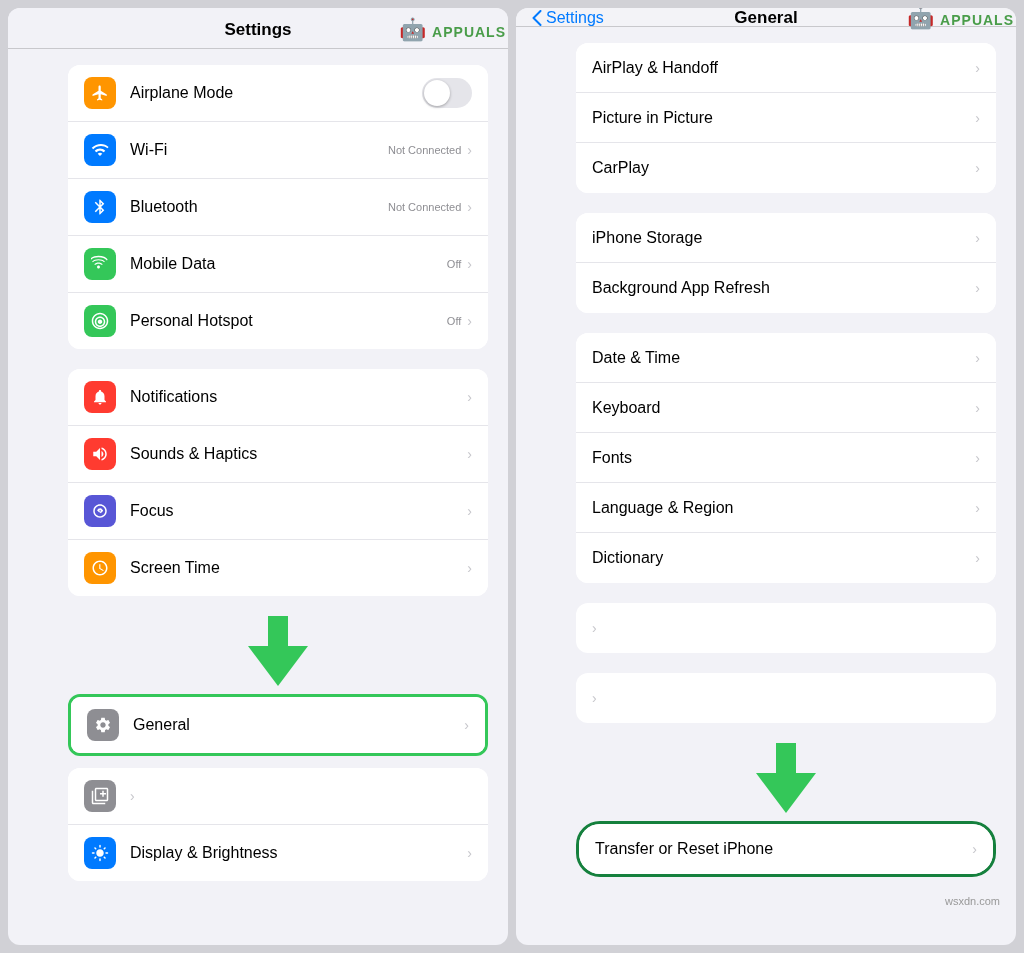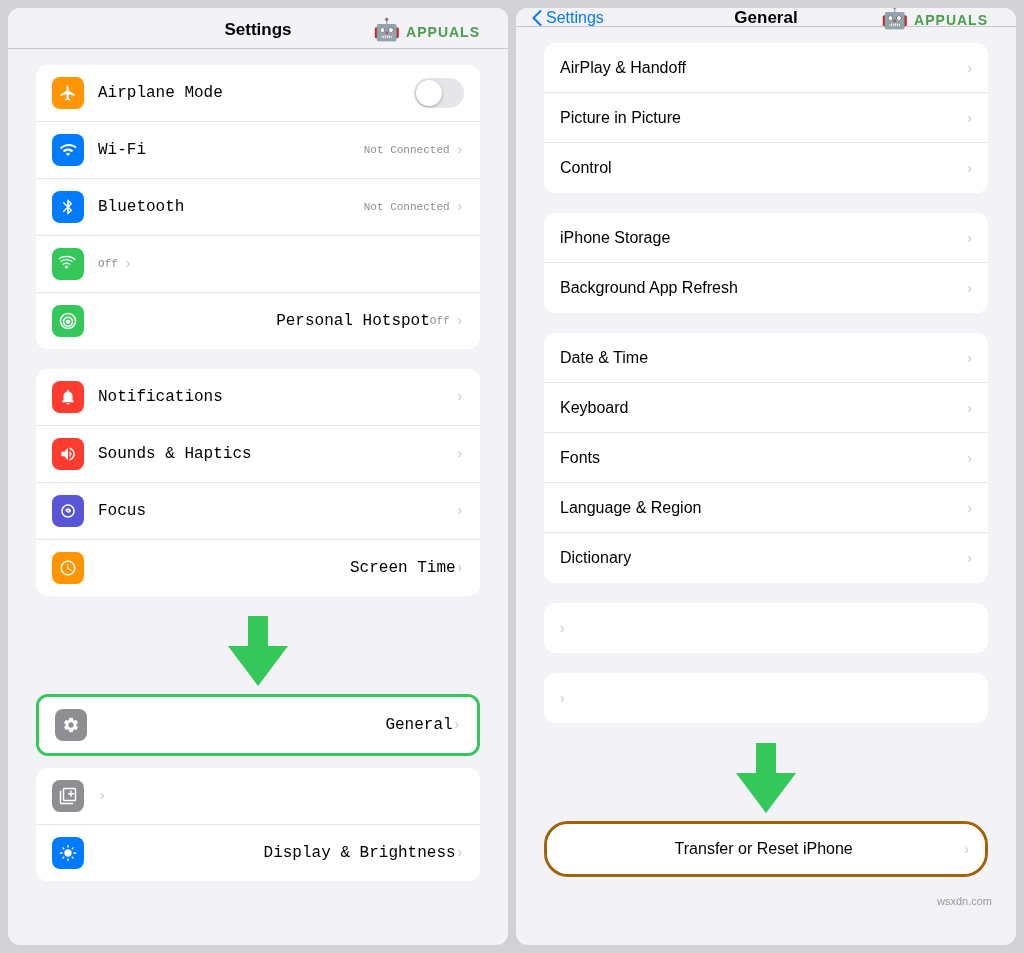--- a/index.html
+++ b/index.html
@@ -49,54 +49,53 @@
       gap: 4px;
     }
 
     .nav-bar-back svg {
       width: 10px;
       height: 16px;
     }
 
     .appuals-logo {
       position: absolute;
-      right: 28px;
+      right: 2px;
       font-size: 14px;
       font-weight: 700;
       color: #4a9d4a;
       letter-spacing: 1px;
     }
 
     .scroll-area {
       flex: 1;
       overflow-y: auto;
-      padding: 16px 12px;
+      padding: 16px 4px;
+      margin-left: 40px;
     }
 
     .settings-group {
       background: #fff;
       border-radius: 12px;
       margin: 0 16px 20px;
       overflow: hidden;
     }
 
     .settings-row {
       display: flex;
       align-items: center;
       padding: 12px 16px;
       border-bottom: 1px solid #e5e5ea;
       min-height: 48px;
       position: relative;
       background: #fff;
-      font-family: Liberation Mono, monospace;
     }
 
     .settings-row:last-child {
       border-bottom: none;
-      text-align: right;
     }
 
     .row-icon {
       width: 32px;
       height: 32px;
       border-radius: 8px;
       margin-right: 14px;
       display: flex;
       align-items: center;
       justify-content: center;
@@ -258,20 +257,21 @@
         <span class="row-value">Not Connected</span>
         <span class="row-chevron">›</span>
       </div>
 
       <div class="settings-row">
         <div class="row-icon icon-mobile">
           <svg width="18" height="18" viewBox="0 0 24 24" fill="white">
               <path d="M1.5 8.5l1.09 1.09C4.23 7.95 6.98 7 10 7s5.77.95 7.41 2.59L18.5 8.5C16.54 6.54 13.4 5.5 10 5.5S3.46 6.54 1.5 8.5zM10 1C5.03 1 .53 2.93-2.26 6.26l1.09 1.09C1.4 4.49 5.44 3 10 3s8.6 1.49 11.17 4.35l1.09-1.09C20.47 2.93 15.97 1 10 1zm0 9c-2.21 0-4.2.9-5.65 2.35L5.44 13.44C6.57 12.32 8.2 11.5 10 11.5s3.43.82 4.56 1.94l1.09-1.09C14.2 10.9 12.21 10 10 10zm0 4c-1.1 0-2 .9-2 2s.9 2 2 2 2-.9 2-2-.9-2-2-2z"></path>
             </svg>
         </div>
+        <span class="row-label">Mobile Data</span>
         <span class="row-value">Off</span>
         <span class="row-chevron">›</span>
       </div>
 
       <div class="settings-row">
         <div class="row-icon icon-hotspot">
           <svg width="18" height="18" viewBox="0 0 24 24" fill="white">
               <path d="M12 6c-3.87 0-7 3.13-7 7s3.13 7 7 7 7-3.13 7-7-3.13-7-7-7zm0 12c-2.76 0-5-2.24-5-5s2.24-5 5-5 5 2.24 5 5-2.24 5-5 5zm0-8c-1.66 0-3 1.34-3 3s1.34 3 3 3 3-1.34 3-3-1.34-3-3-3zM12 1C5.92 1 1 5.92 1 12s4.92 11 11 11 11-4.92 11-11S18.08 1 12 1zm0 20c-4.97 0-9-4.03-9-9s4.03-9 9-9 9 4.03 9 9-4.03 9-9 9z"></path>
             </svg>
         </div>
@@ -388,21 +388,21 @@
     <div class="settings-group">
       <div class="settings-row-simple">
         <span class="row-label-simple">AirPlay &amp; Handoff</span>
         <span class="row-chevron">›</span>
       </div>
       <div class="settings-row-simple">
         <span class="row-label-simple">Picture in Picture</span>
         <span class="row-chevron">›</span>
       </div>
       <div class="settings-row-simple" style="border-bottom:none;">
-        <span class="row-label-simple">Control</span>
+        <span class="row-label-simple">CarPlay</span>
         <span class="row-chevron">›</span>
       </div>
     </div>
 
     <div class="settings-group">
       <div class="settings-row-simple">
         <span class="row-label-simple">iPhone Storage</span>
         <span class="row-chevron">›</span>
       </div>
       <div class="settings-row-simple" style="border-bottom:none;">
@@ -445,21 +445,21 @@
         <span class="row-chevron">›</span>
       </div>
     </div>
 
     <div class="arrow-container">
       <svg class="arrow-down-svg" width="60" height="70" viewBox="0 0 60 70">
         <polygon points="30,70 0,30 20,30 20,0 40,0 40,30 60,30" fill="#34c759"></polygon>
       </svg>
     </div>
 
-    <div style="border: 3px solid #a16207; border-radius: 24px; overflow:hidden; background:#fff; margin: 0 16px 12px; text-align: center;">
+    <div style="border: 3px solid #15803d; border-radius: 24px; overflow:hidden; background:#fff; margin: 0 16px 12px;">
       <div class="settings-row-simple" style="border-bottom:none;">
         <span class="row-label-simple">Transfer or Reset iPhone</span>
         <span class="row-chevron">›</span>
       </div>
     </div>
 
 
     <div style="text-align:right; padding: 6px 12px; color: #999; font-size:11px;">wsxdn.com</div>
 
   </div>

